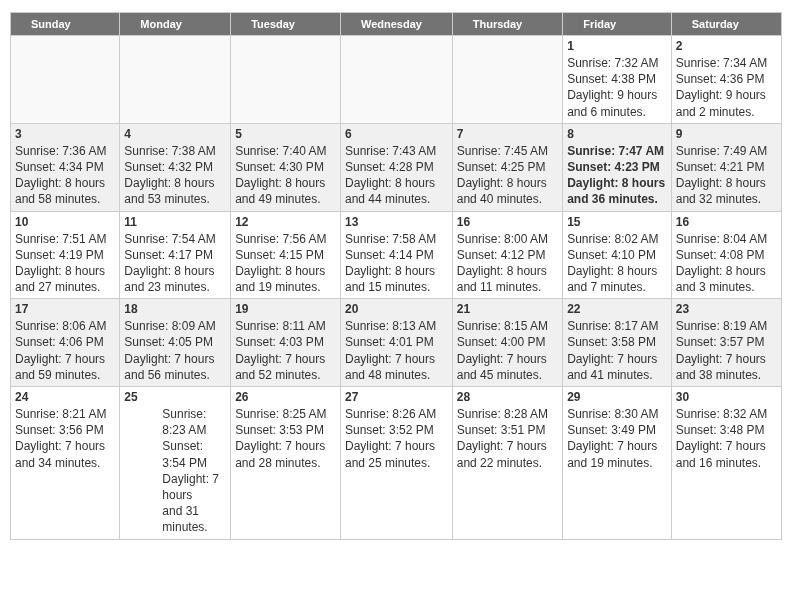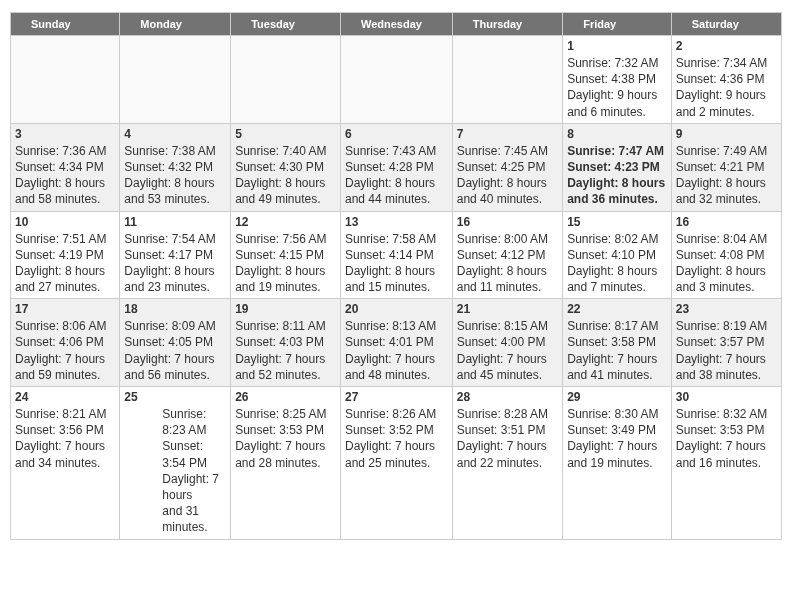--- a/index.html
+++ b/index.html
@@ -246,20 +246,20 @@
           <td class="">
             <div class="day-num">29</div>
             <div class="day-detail" style="white-space: pre-line;">Sunrise: 8:30 AM
 Sunset: 3:49 PM
 Daylight: 7 hours
 and 19 minutes.</div>
           </td>
           <td class="">
             <div class="day-num">30</div>
             <div class="day-detail" style="white-space: pre-line;">Sunrise: 8:32 AM
-Sunset: 3:53 PM
+Sunset: 3:48 PM
 Daylight: 7 hours
 and 16 minutes.</div>
           </td>
         </tr>
       </tbody>
   </table>
 </div>
 
 </body></html>

